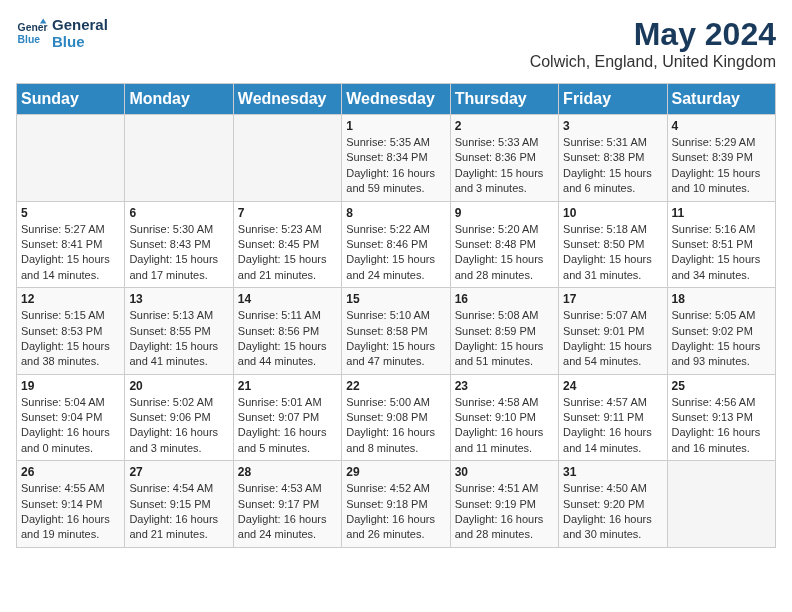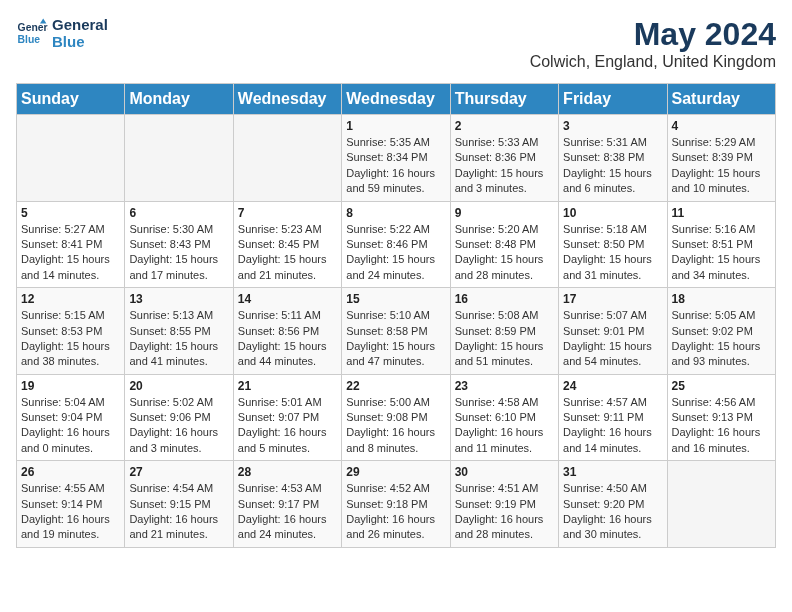--- a/index.html
+++ b/index.html
@@ -294,21 +294,21 @@
           <div class="day-info">
             <div>Sunrise: 5:00 AM</div>
             <div>Sunset: 9:08 PM</div>
             <div>Daylight: 16 hours and 8 minutes.</div>
           </div>
         </td>
         <td>
           <div class="day-number">23</div>
           <div class="day-info">
             <div>Sunrise: 4:58 AM</div>
-            <div>Sunset: 6:10 PM</div>
+            <div>Sunset: 9:10 PM</div>
             <div>Daylight: 16 hours and 11 minutes.</div>
           </div>
         </td>
         <td>
           <div class="day-number">24</div>
           <div class="day-info">
             <div>Sunrise: 4:57 AM</div>
             <div>Sunset: 9:11 PM</div>
             <div>Daylight: 16 hours and 14 minutes.</div>
           </div>

